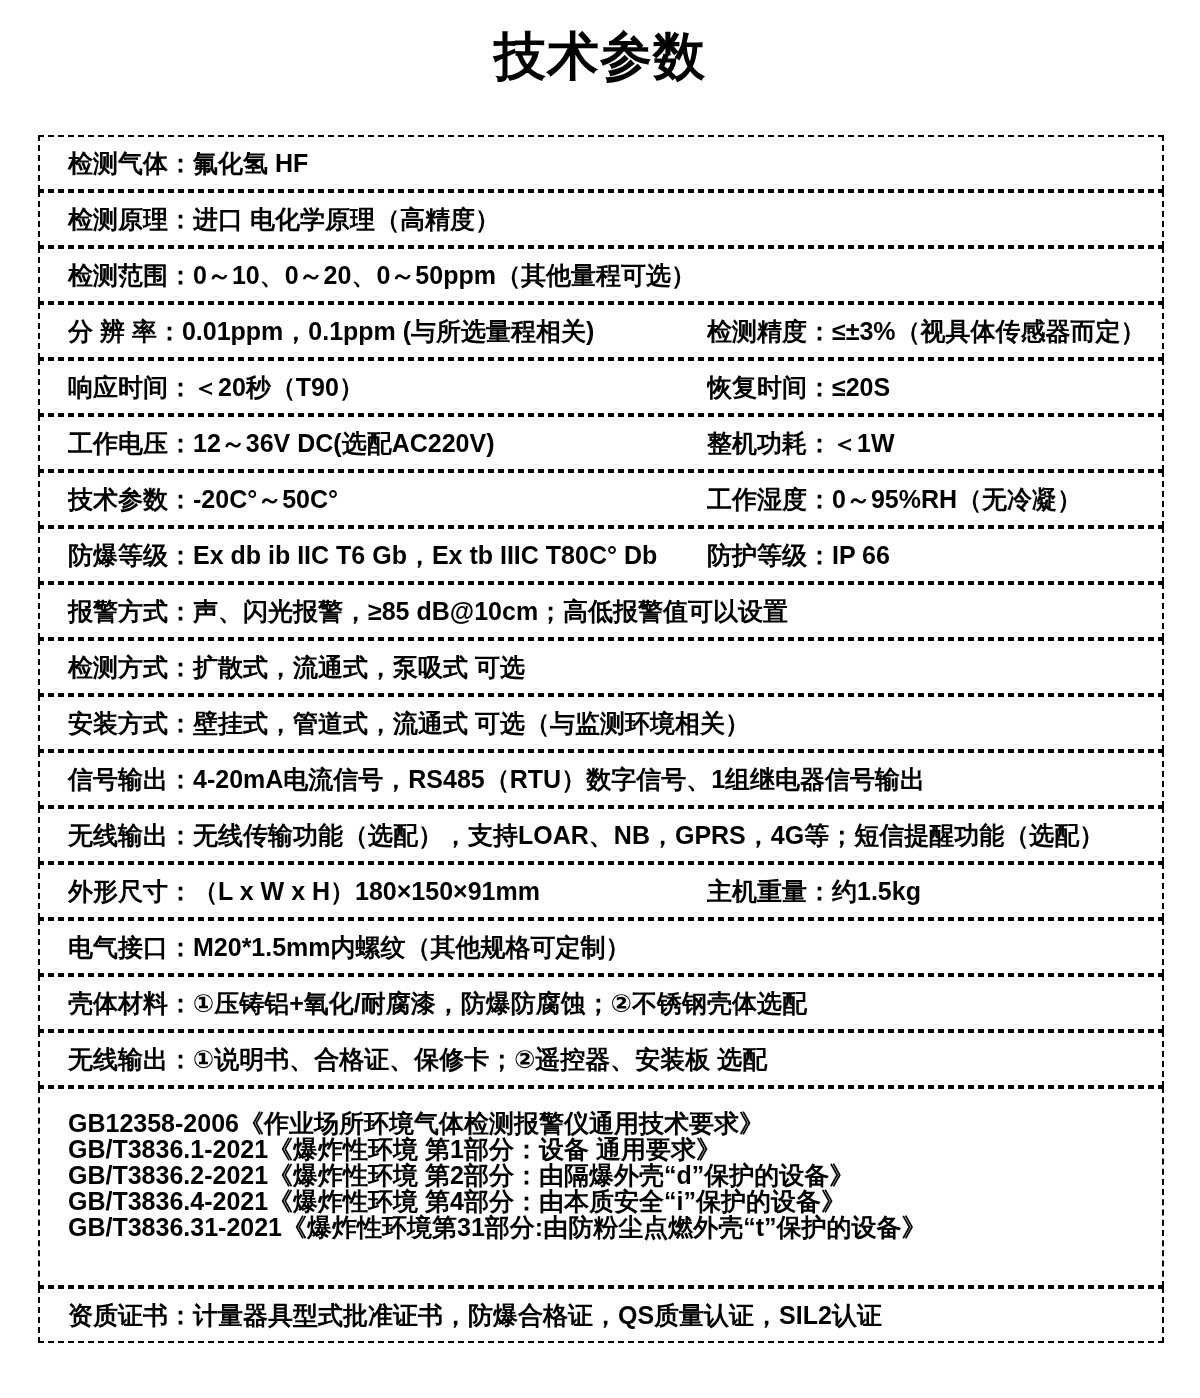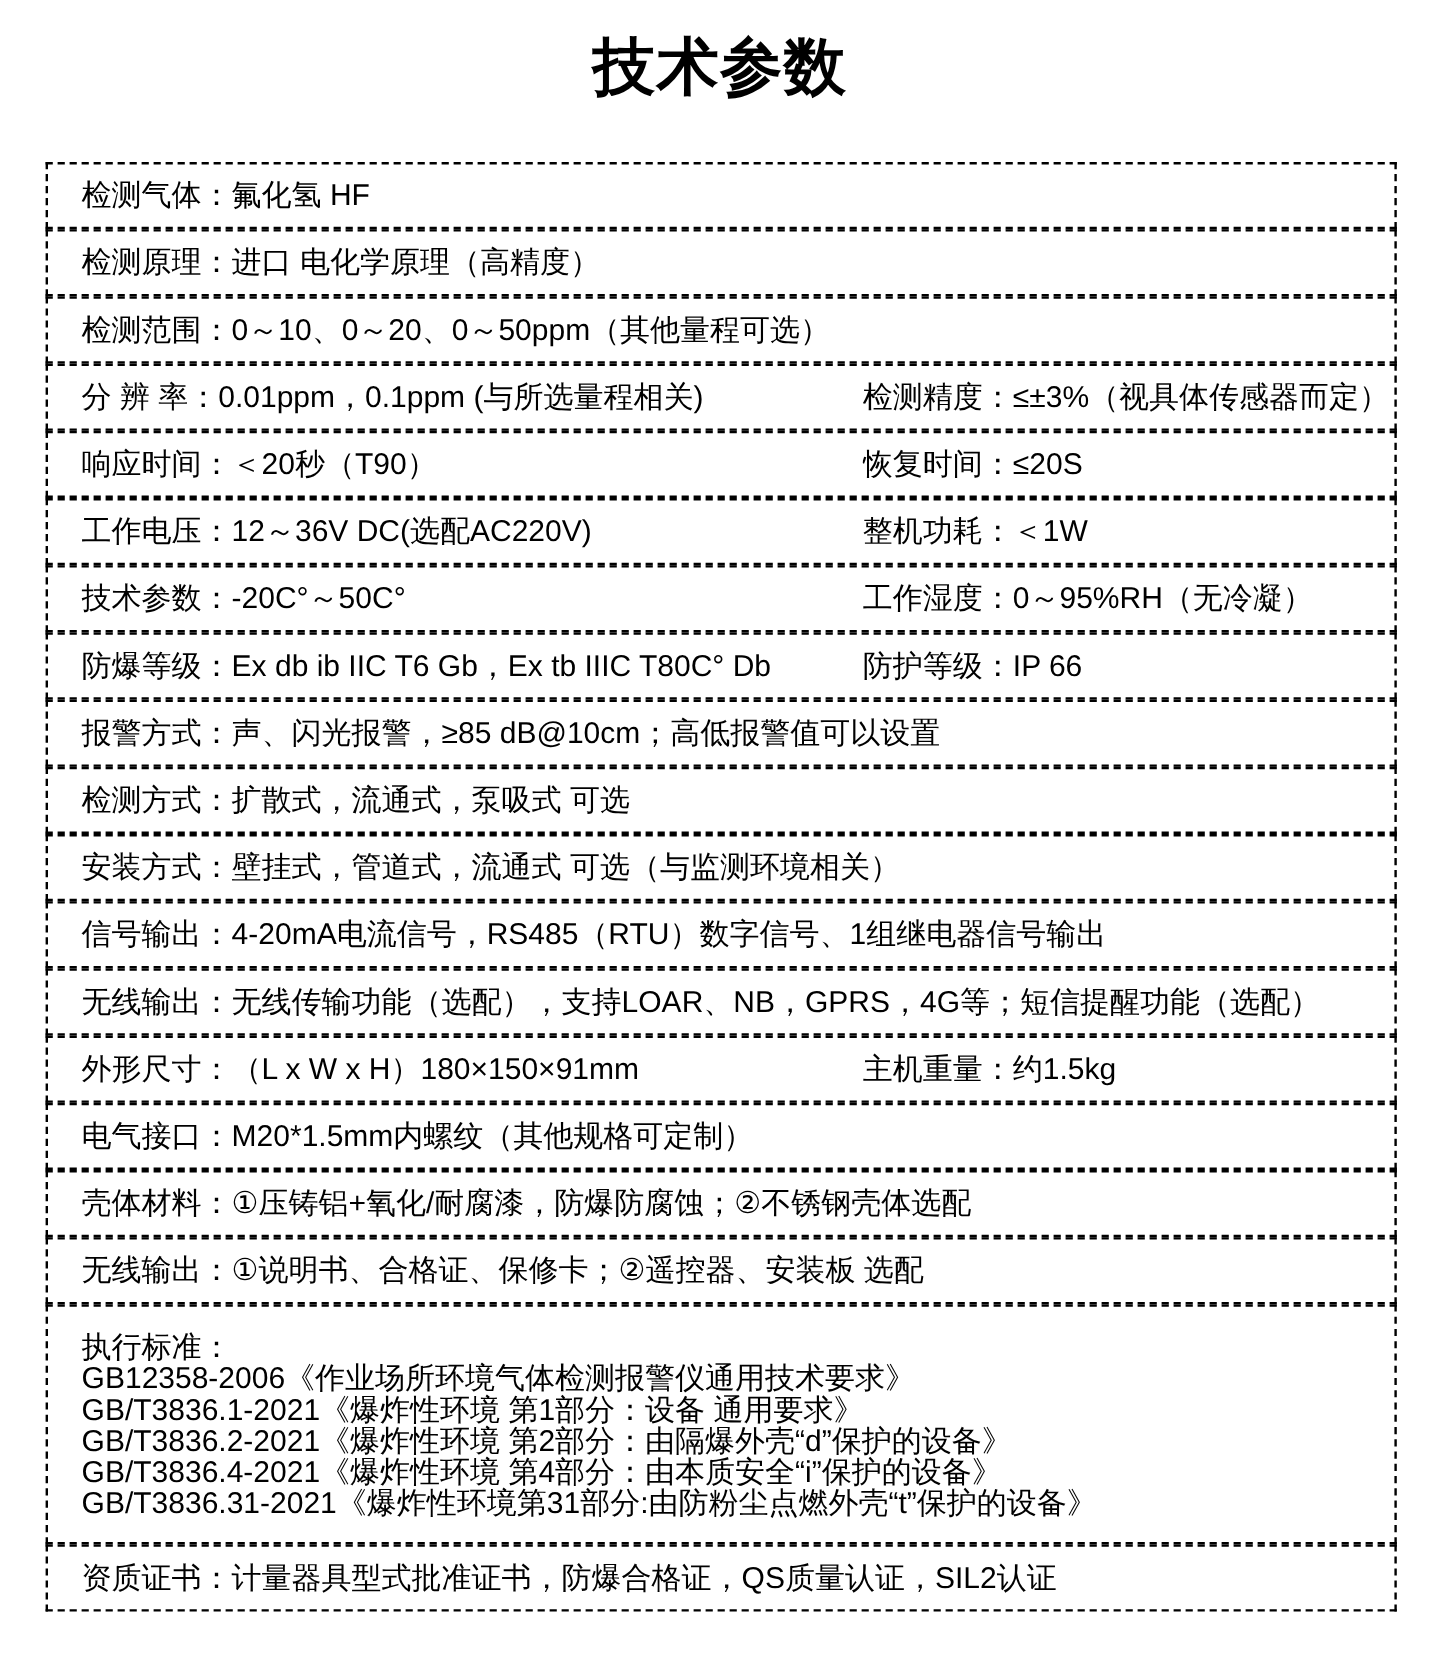--- a/index.html
+++ b/index.html
@@ -31,34 +31,35 @@
   .spec-row {
     border: 2px dashed var(--border, #000000);
     height: 56px;
     display: flex;
     align-items: center;
     padding: 0 10px 0 28px;
     font-size: 25px;
     line-height: 28px;
     white-space: nowrap;
     overflow: hidden;
+    font-weight: bold;
   }
   .spec-row.multi {
     height: 200px;
     display: block;
     padding-top: 21px;
     padding-bottom: 0;
   }
   .spec-line {
     font-size: 25px;
     line-height: 26px;
     white-space: nowrap;
   }
   .cell-left { flex: 0 0 639px; overflow: hidden; }
-  .cell-right { flex: 1 1 auto; overflow: hidden; margin-left: 12px; }
+  .cell-right { flex: 1 1 auto; overflow: hidden; }
 </style>
 </head>
 <body>
 
 <div class="title-wrap">
   <h1 class="page-title">技术参数</h1>
 </div>
 
 <div class="spec-table">
     <div class="spec-row">
@@ -112,21 +113,20 @@
     <div class="spec-row">
       <div class="spec-text">电气接口：M20*1.5mm内螺纹（其他规格可定制）</div>
     </div>
     <div class="spec-row">
       <div class="spec-text">壳体材料：①压铸铝+氧化/耐腐漆，防爆防腐蚀；②不锈钢壳体选配</div>
     </div>
     <div class="spec-row">
       <div class="spec-text">无线输出：①说明书、合格证、保修卡；②遥控器、安装板 选配</div>
     </div>
     <div class="spec-row multi">
-      <div class="spec-line">执行标准：</div>
       <div class="spec-line">GB12358-2006《作业场所环境气体检测报警仪通用技术要求》</div>
       <div class="spec-line">GB/T3836.1-2021《爆炸性环境 第1部分：设备 通用要求》</div>
       <div class="spec-line">GB/T3836.2-2021《爆炸性环境 第2部分：由隔爆外壳“d”保护的设备》</div>
       <div class="spec-line">GB/T3836.4-2021《爆炸性环境 第4部分：由本质安全“i”保护的设备》</div>
       <div class="spec-line">GB/T3836.31-2021《爆炸性环境第31部分:由防粉尘点燃外壳“t”保护的设备》</div>
     </div>
     <div class="spec-row">
       <div class="spec-text">资质证书：计量器具型式批准证书，防爆合格证，QS质量认证，SIL2认证</div>
     </div>
   </div>

